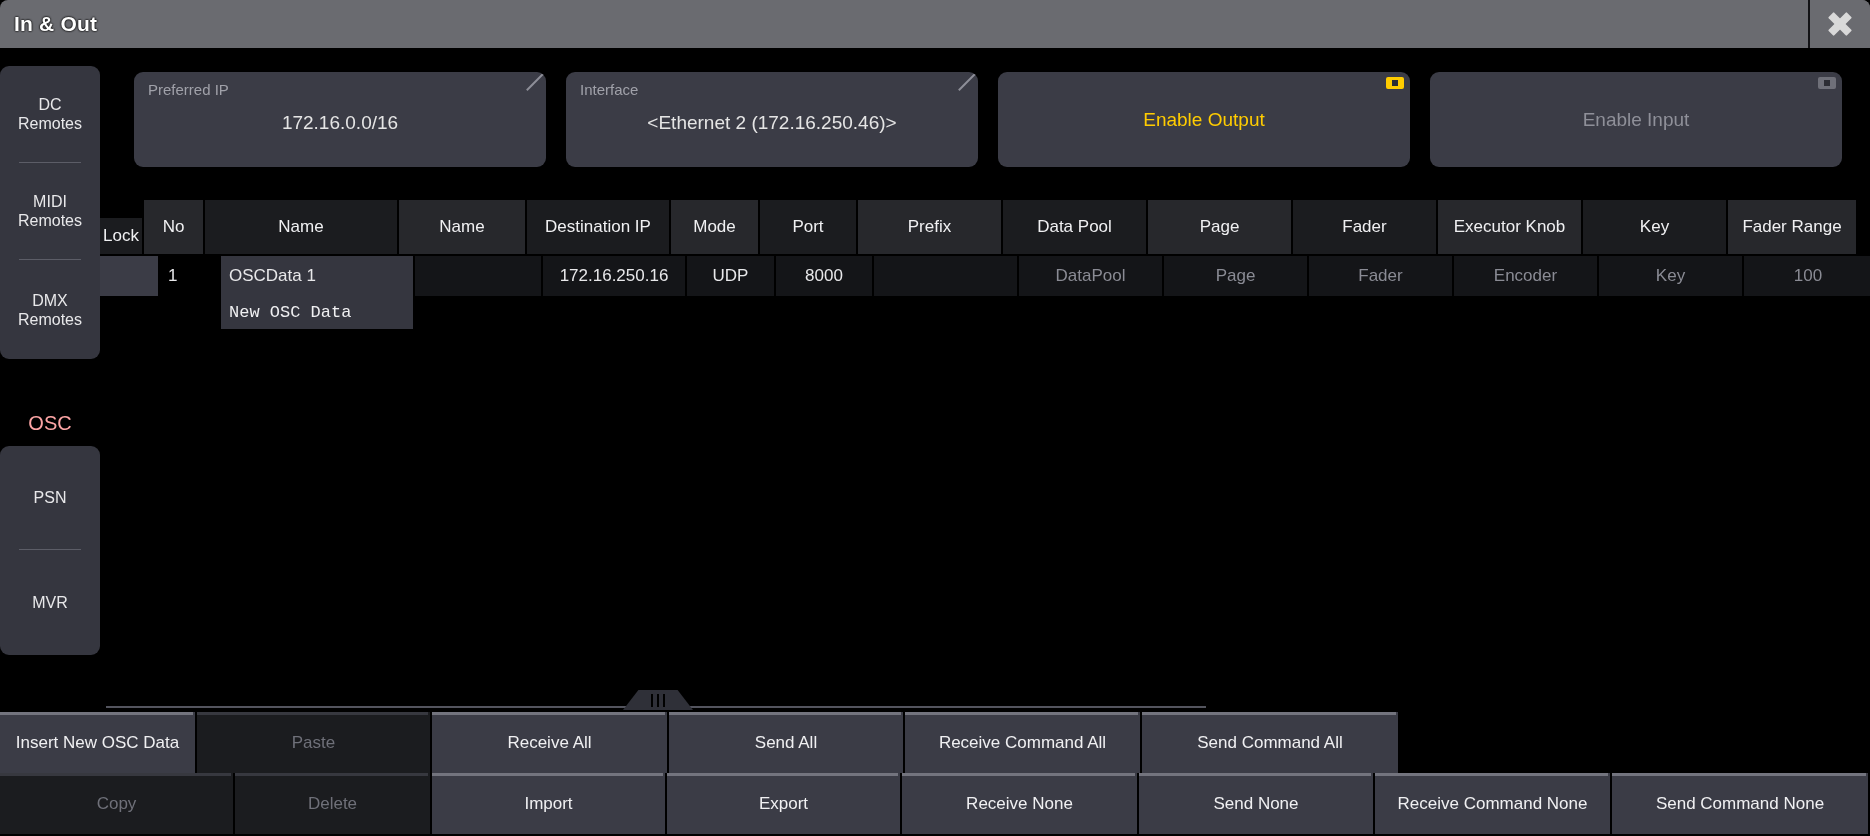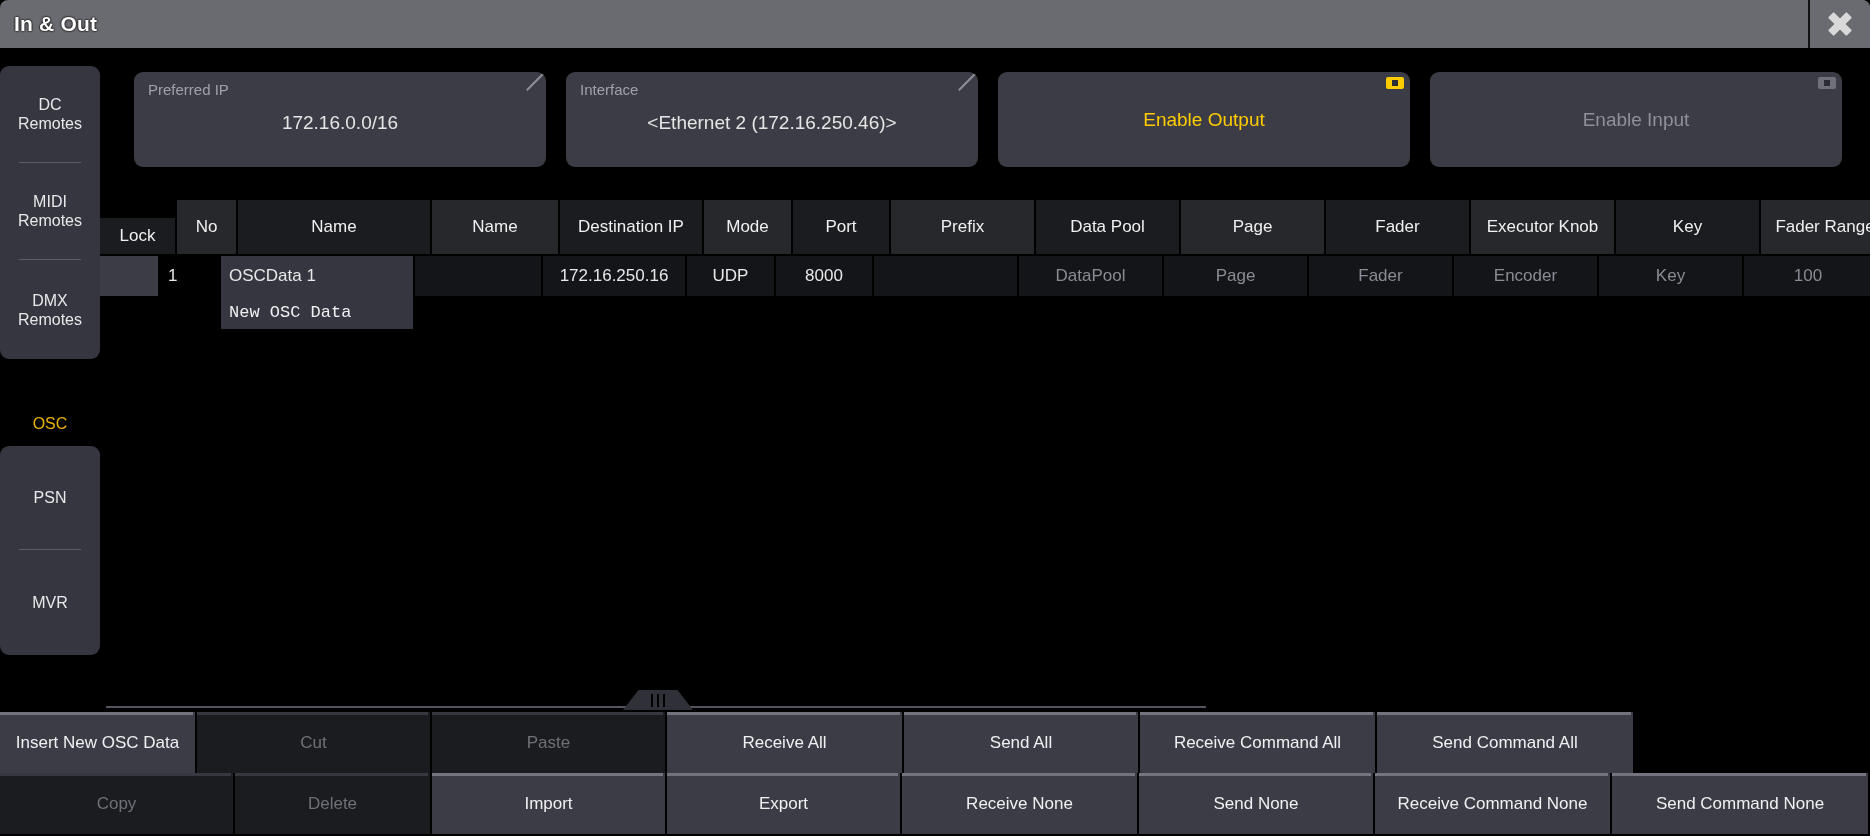--- a/index.html
+++ b/index.html
@@ -50,21 +50,21 @@
   }
   .side-group.g1 { position:absolute; left:0; top:16px; width:100px; height:293px; }
   .side-group.g2 { position:absolute; left:0; top:396px; width:100px; height:209px; }
   .side-item {
     display:flex; align-items:center; justify-content:center; text-align:center;
     color:#e8e8ea; font-size:16px; line-height:19px; cursor:pointer;
   }
   .side-div { height:1px; background:#5c5d67; width:62px; margin:0 auto; }
   .side-item.sel-out {
     position:absolute; left:0; width:100px; height:60px; top:343px;
-    background:#000; color:#eab308; font-size:16px;
+    background:#000; color:#fca5a5; font-size:20px;
   }
 
   
   .fieldrow { position:absolute; left:134px; top:72px; }
   .fld {
     position:absolute; height:95px; background:#3b3c46;
     border-radius: 9px; overflow:hidden;
   }
   .fld .lbl {
     position:absolute; left:14px; top:9px;
@@ -218,21 +218,21 @@
     <div class="btn-top" style="left:1296px; width:412px;">
       <span class="t off">Enable Input</span>
       <span class="led off">
           <i></i>
         </span>
     </div>
   </div>
 
   <div class="table">
     <div class="thead" id="thead">
-        <div class="th" style="width: 77px; margin-top: 18px;">Lock</div>
+        <div class="th" style="width: 44px; margin-top: 18px;">Lock</div>
         <div class="th alt" style="width: 61px;">No</div>
         <div class="th" style="width: 194px;">Name</div>
         <div class="th alt" style="width: 128px;">Name</div>
         <div class="th" style="width: 144px;">Destination IP</div>
         <div class="th alt" style="width: 89px;">Mode</div>
         <div class="th" style="width: 98px;">Port</div>
         <div class="th alt" style="width: 145px;">Prefix</div>
         <div class="th" style="width: 145px;">Data Pool</div>
         <div class="th alt" style="width: 145px;">Page</div>
         <div class="th" style="width: 145px;">Fader</div>
@@ -272,24 +272,20 @@
   </div>
 
   <div class="toolbar">
     <div class="tb-row" id="tb1">
         <div class="tb-btn en" style="width: 197px;">
           <span class="bar"></span>
           <span>Insert New OSC Data</span>
         </div>
         <div class="tb-btn dis" style="width: 235px;">
           <span class="bar"></span>
-          <span>Cut</span>
-        </div>
-        <div class="tb-btn dis" style="width: 235px;">
-          <span class="bar"></span>
           <span>Paste</span>
         </div>
         <div class="tb-btn en" style="width: 237px;">
           <span class="bar"></span>
           <span>Receive All</span>
         </div>
         <div class="tb-btn en" style="width: 236px;">
           <span class="bar"></span>
           <span>Send All</span>
         </div>

